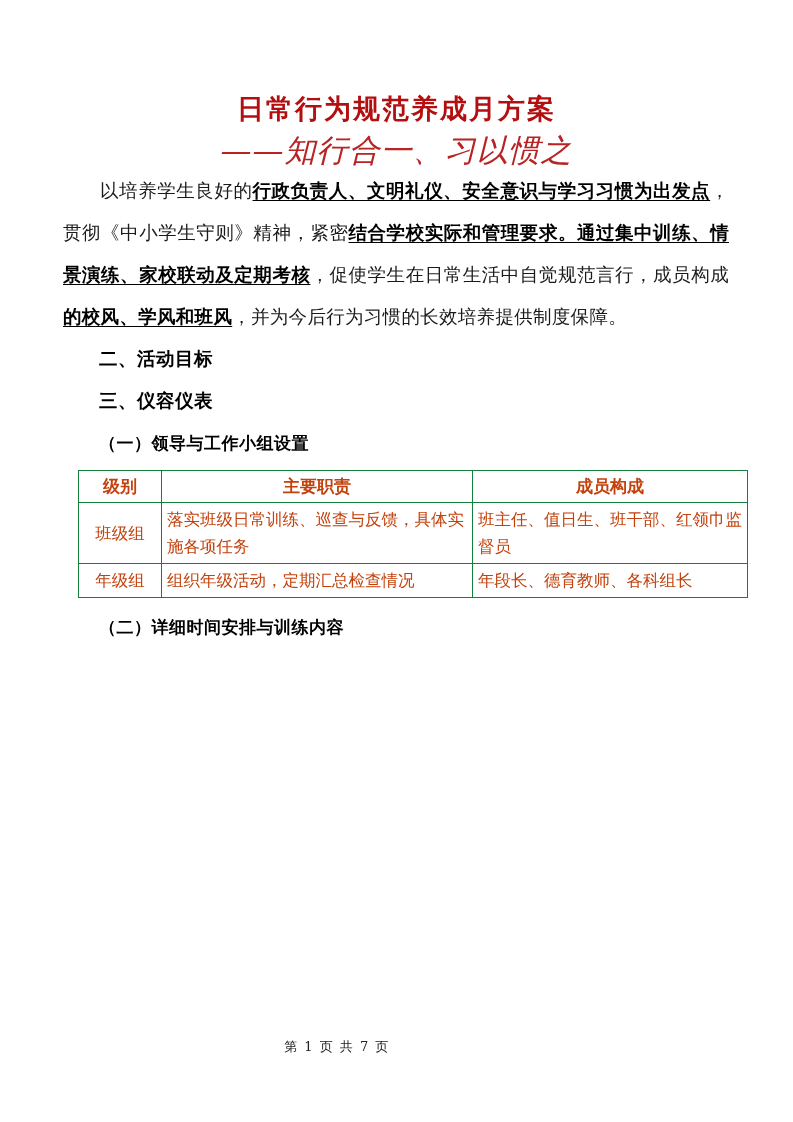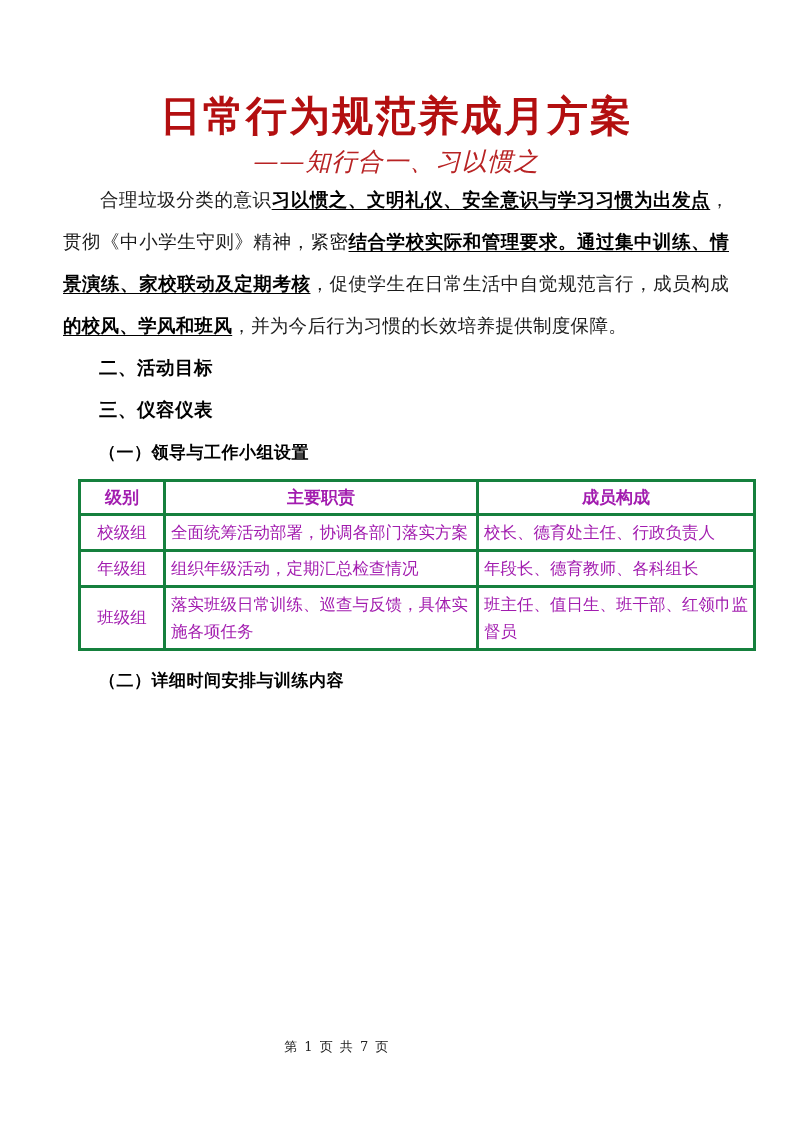--- a/index.html
+++ b/index.html
@@ -22,32 +22,32 @@
     height: 1122px;
     box-sizing: border-box;
     padding: 0;
   }
   
   .doc-title {
     text-align: center;
     color: #b30f10;
     font-family: "DejaVu Serif", "Liberation Serif", serif;
     font-weight: bold;
-    font-size: 41px;
+    font-size: 27px;
     letter-spacing: 2px;
     line-height: 1.15;
     margin: 0;
     padding-top: 93px;
   }
   .doc-subtitle {
     text-align: center;
     color: #b82324;
     font-family: "DejaVu Serif", "Liberation Serif", serif;
     font-style: italic;
-    font-size: 25px;
+    font-size: 31px;
     letter-spacing: 1px;
     line-height: 1.3;
     margin: 0;
     padding-top: 6px;
   }
   
   .content {
     margin: 0;
     padding: 0 64px 0 63px;
     box-sizing: border-box;
@@ -94,25 +94,25 @@
     margin-top: 6px;
   }
   table.org-table {
     border-collapse: collapse;
     width: 638px;
     table-layout: fixed;
     font-family: "DejaVu Serif", "Liberation Serif", serif;
     font-size: 16.5px;
   }
   table.org-table td, table.org-table th {
-    border: 3px solid #15803d;
+    border: 1px solid #15803d;
     padding: 3px 5px;
     vertical-align: middle;
     line-height: 27px;
-    color: #a21caf;
+    color: #c2410c;
   }
   table.org-table th {
     text-align: center;
     font-weight: bold;
     font-family: "DejaVu Sans", "Liberation Sans", sans-serif;
     font-size: 17px;
     padding: 2px 5px;
   }
   .col-level { width: 72px; text-align: center; }
   .col-duty  { width: 300px; }
@@ -134,53 +134,48 @@
 <body>
 
 <div class="page">
 
   <h1 class="doc-title">日常行为规范养成月方案</h1>
   <div class="doc-subtitle">——知行合一、习以惯之</div>
 
   <div class="content">
 
 
-    <p class="body-para"><span>合理垃圾分类的意识</span><span class="em">习以惯之、文明礼仪、安全意识与学习习惯为出发点</span><span>，贯彻《中小学生守则》精神，紧密</span><span class="em">结合学校实际和管理要求。通过集中训练、情景演练、家校联动及定期考核</span><span>，促使学生在日常生活中自觉规范言行，成员构成</span><span class="em">的校风、学风和班风</span><span>，并为今后行为习惯的长效培养提供制度保障。</span></p>
+    <p class="body-para"><span>以培养学生良好的</span><span class="em">行政负责人、文明礼仪、安全意识与学习习惯为出发点</span><span>，贯彻《中小学生守则》精神，紧密</span><span class="em">结合学校实际和管理要求。通过集中训练、情景演练、家校联动及定期考核</span><span>，促使学生在日常生活中自觉规范言行，成员构成</span><span class="em">的校风、学风和班风</span><span>，并为今后行为习惯的长效培养提供制度保障。</span></p>
 
     <div class="section-heading">二、活动目标</div>
 
 
     <div class="section-heading">三、仪容仪表</div>
 
     <div class="sub-heading">（一）领导与工作小组设置</div>
 
     <div class="tbl-wrap">
       <table class="org-table">
         <thead>
           <tr>
             <th class="col-level">级别</th>
             <th class="col-duty">主要职责</th>
             <th class="col-member">成员构成</th>
           </tr>
         </thead>
         <tbody>
           <tr>
-            <td class="col-level">校级组</td>
-            <td class="col-duty">全面统筹活动部署，协调各部门落实方案</td>
-            <td class="col-member">校长、德育处主任、行政负责人</td>
+            <td class="col-level">班级组</td>
+            <td class="col-duty">落实班级日常训练、巡查与反馈，具体实施各项任务</td>
+            <td class="col-member">班主任、值日生、班干部、红领巾监督员</td>
           </tr>
           <tr>
             <td class="col-level">年级组</td>
             <td class="col-duty">组织年级活动，定期汇总检查情况</td>
             <td class="col-member">年段长、德育教师、各科组长</td>
-          </tr>
-          <tr>
-            <td class="col-level">班级组</td>
-            <td class="col-duty">落实班级日常训练、巡查与反馈，具体实施各项任务</td>
-            <td class="col-member">班主任、值日生、班干部、红领巾监督员</td>
           </tr>
         </tbody>
       </table>
     </div>
 
     <div class="gap-sm"></div>
 
     <div class="sub-heading">（二）详细时间安排与训练内容</div>
 
   </div>

